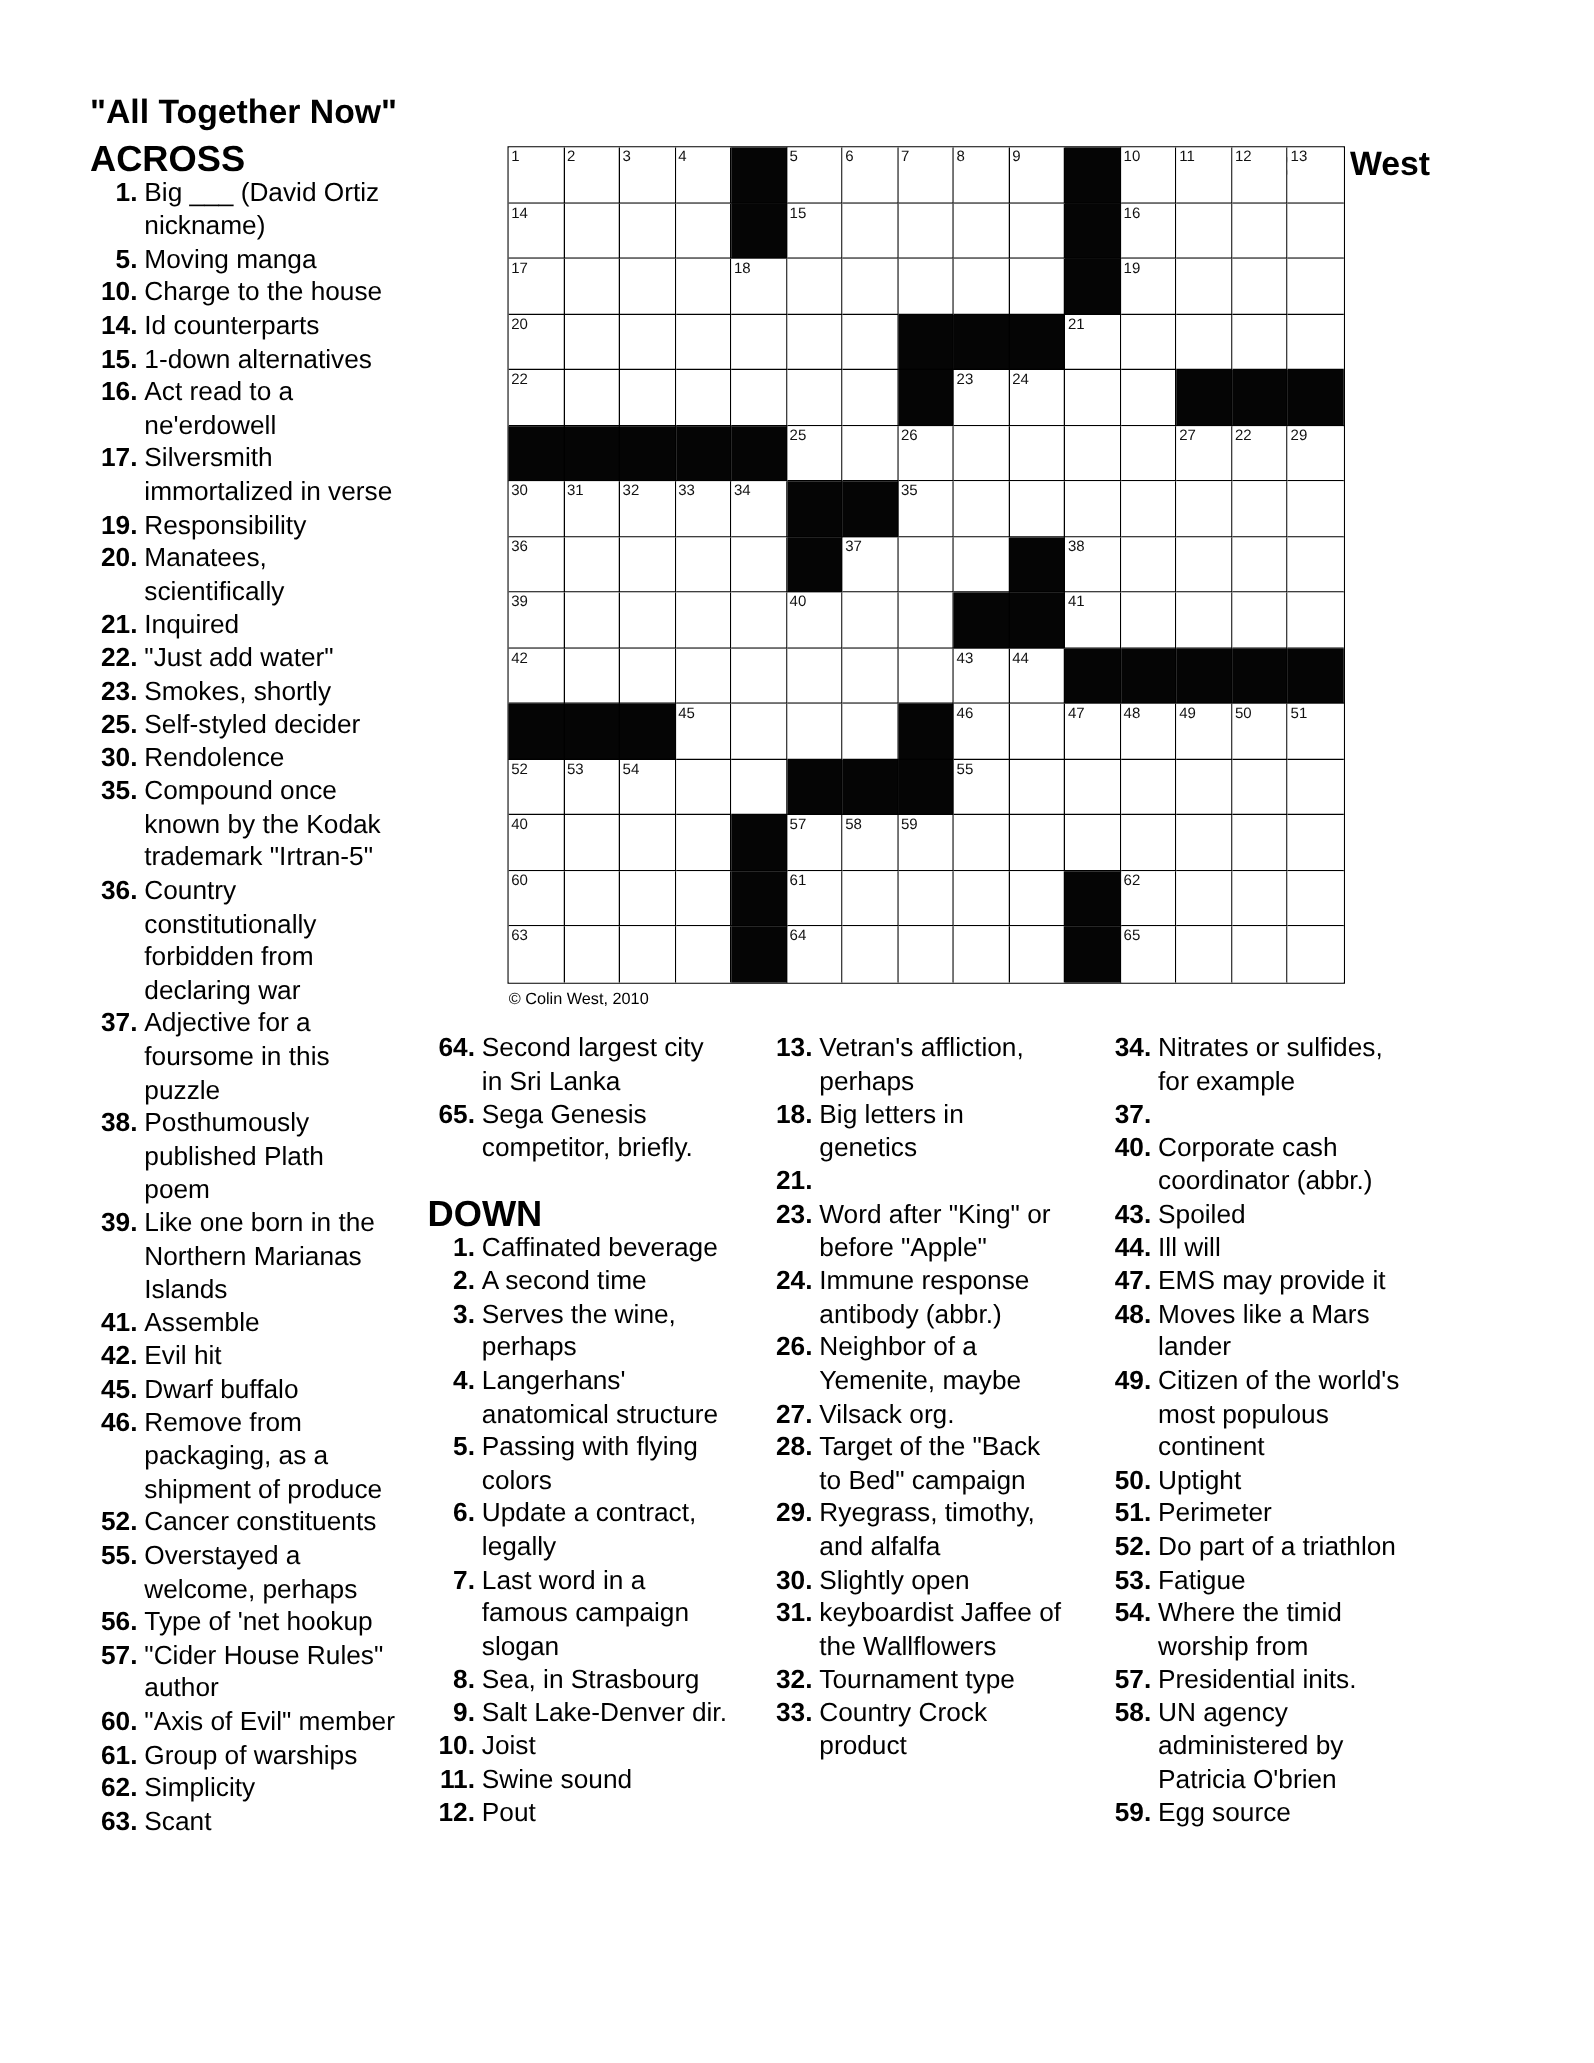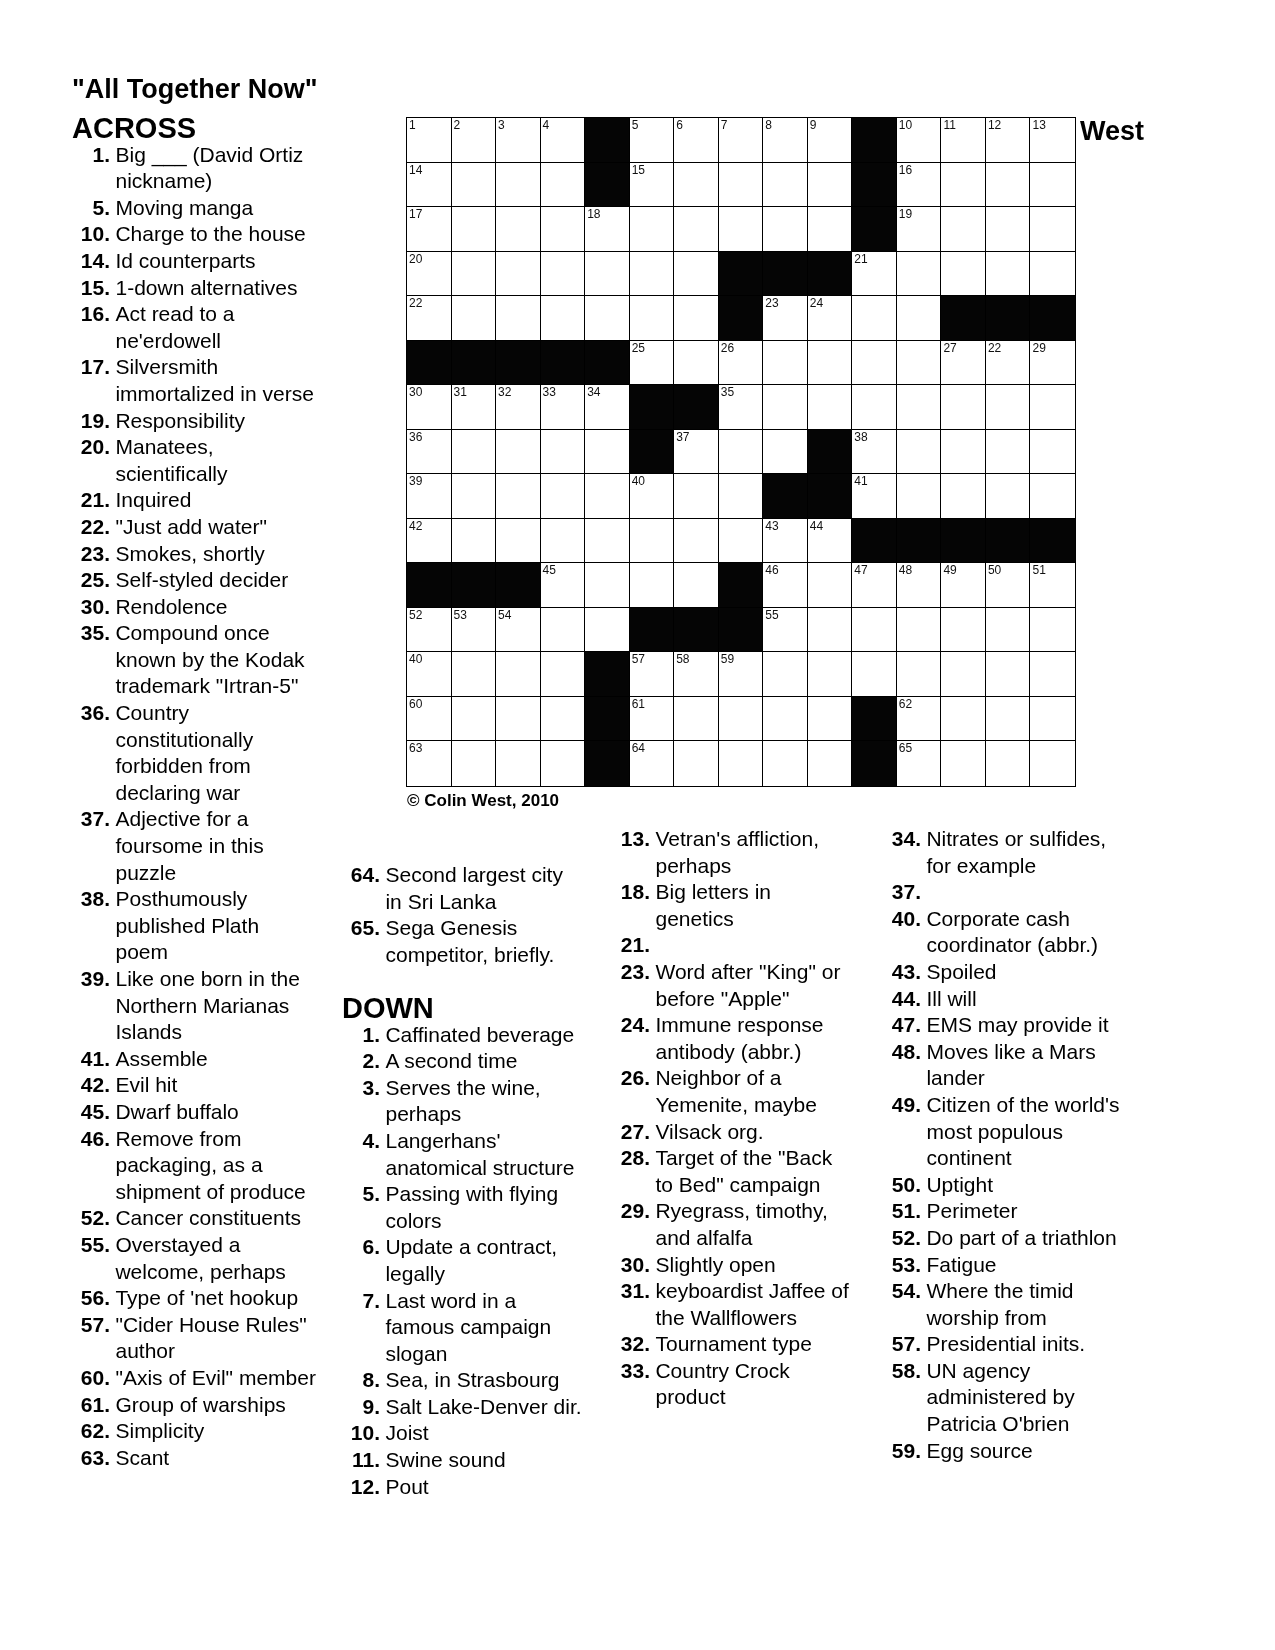--- a/index.html
+++ b/index.html
@@ -6,21 +6,21 @@
   body { width:1275px; height:1650px; position:relative; font-family:"Liberation Sans", sans-serif; color:#000; overflow:hidden; }
   .title { position:absolute; left:72px; top:74px; font-size:27px; font-weight:bold; }
   .author { position:absolute; right:131px; top:74px; font-size:27px; font-weight:bold;margin-top:42px; }
   .grid { position:absolute; left:406px; top:117px; width:670px; height:670px; border:1px solid #000; box-sizing:border-box;
           display:grid; grid-template-columns:repeat(15, 1fr); grid-template-rows:repeat(15, 1fr); }
   .cell { border-right:1px solid #000; border-bottom:1px solid #000; position:relative; box-sizing:border-box; background:#fff; }
   .cell.c14 { border-right:none; }
   .cell.r14 { border-bottom:none; }
   .cell.blk { background:#050505; }
   .num { position:absolute; left:2px; top:1px; font-size:12px; line-height:12px; color:#111; }
-  .copyright { position:absolute; left:407px; top:791px; font-size:17px; font-weight:bold; }
+  .copyright { position:absolute; left:407px; top:791px; font-size:13px; font-weight:normal; }
   .col { position:absolute; font-size:21px; line-height:26.6px; }
   .head { font-weight:bold; font-size:29px; height:26.6px; }
   .clue { display:flex; }
   .clue .n { width:38px; text-align:right; font-weight:bold; flex:none; }
   .clue .t { padding-left:0.26em; flex:1; }
   .gap { height:26.6px; }
 </style>
 </head>
 <body>
 
@@ -590,21 +590,21 @@
       </div>
       <div class="clue">
         <div class="n">63.</div>
         <div class="t">
           <div>Scant</div>
         </div>
       </div>
     </div>
 </div>
 
-<div class="col" style="left:342px; top:862px; width:270px;">
+<div class="col" style="left:342px; top:826px; width:270px;">
   <div id="across-cont">
       <div class="clue">
         <div class="n">64.</div>
         <div class="t">
           <div>Second largest city</div>
           <div>in Sri Lanka</div>
         </div>
       </div>
       <div class="clue">
         <div class="n">65.</div>

